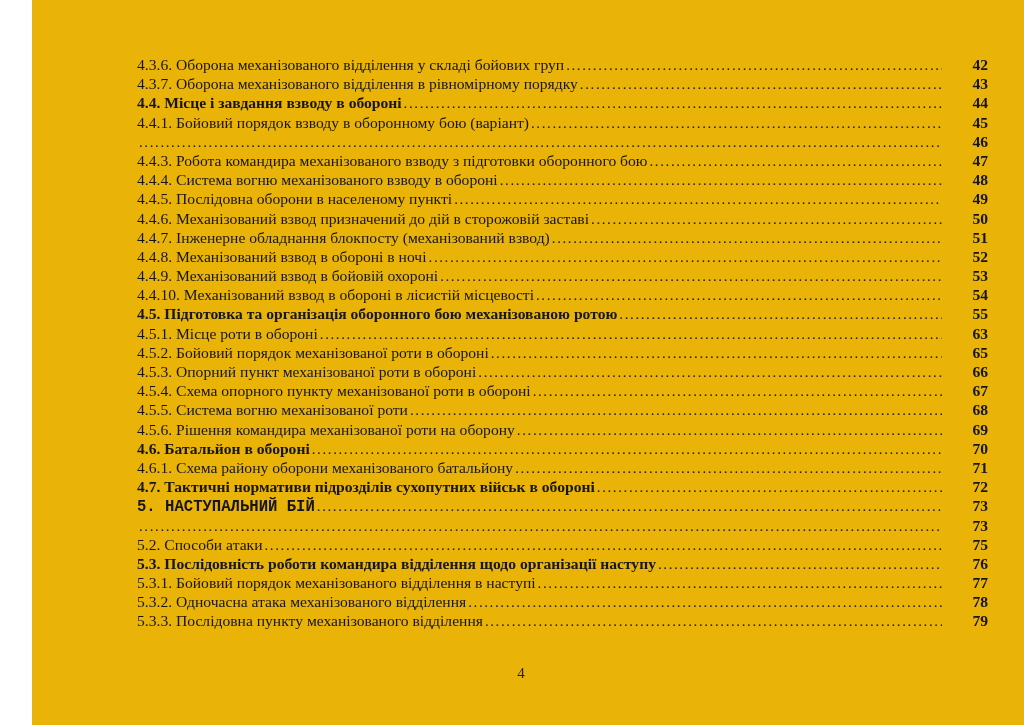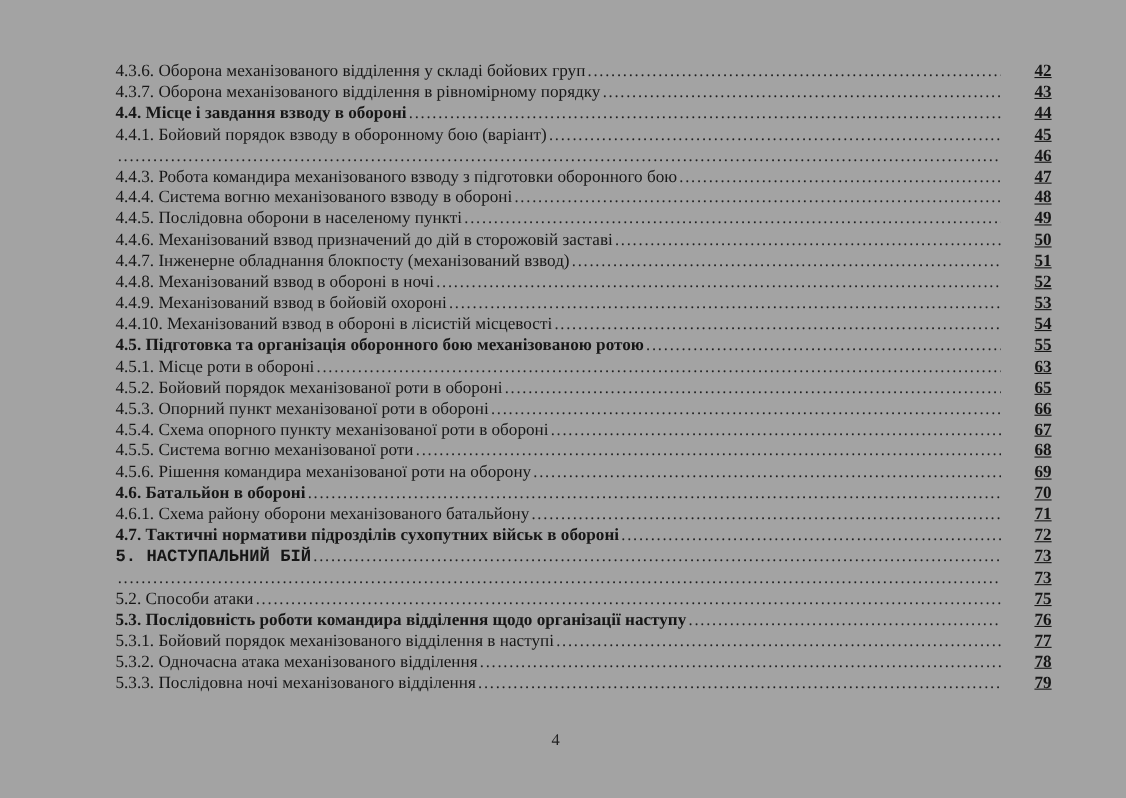--- a/index.html
+++ b/index.html
@@ -8,21 +8,22 @@
     height: 725px;
     background: #ffffff;
     position: relative;
     overflow: hidden;
     font-family: "Liberation Serif", "DejaVu Serif", serif;
     color: #161616;
   }
   .page {
     position: absolute;
     inset: 0;
-    background: #a3a3a3;
+    background: #eab308;
+    margin-left: 32px;
   }
   .toc {
     position: absolute;
     left: 105px;
     top: 55px;
     width: 851px;
   }
   .toc-row {
     display: flex;
     align-items: baseline;
@@ -39,21 +40,20 @@
     letter-spacing: 1.6px;
     font-size: 15px;
     color: #1d1d1d;
   }
   .toc-page {
     flex: 0 0 auto;
     width: 34px;
     margin-left: 12px;
     text-align: right;
     font-weight: bold;
-    text-decoration: underline;
   }
   .toc-row.section .toc-text { font-weight: bold; }
   .toc-row.chapter .toc-text { font-weight: bold; font-family: Liberation Mono, monospace; }
   .footer {
     position: absolute;
     left: 0;
     right: 14px;
     top: 665px;
     text-align: center;
     font-size: 15px;
@@ -202,21 +202,21 @@
         <span class="toc-text">5.3.1. Бойовий порядок механізованого відділення в наступі</span>
         <span class="toc-dots">................................................................................................................................................................................................................................................</span>
         <span class="toc-page">77</span>
       </div>
       <div class="toc-row sub">
         <span class="toc-text">5.3.2. Одночасна атака механізованого відділення</span>
         <span class="toc-dots">................................................................................................................................................................................................................................................</span>
         <span class="toc-page">78</span>
       </div>
       <div class="toc-row sub">
-        <span class="toc-text">5.3.3. Послідовна ночі механізованого відділення</span>
+        <span class="toc-text">5.3.3. Послідовна пункту механізованого відділення</span>
         <span class="toc-dots">................................................................................................................................................................................................................................................</span>
         <span class="toc-page">79</span>
       </div>
     </main>
   <div class="footer">
     <span>4</span>
   </div>
 </div>
 
 </body></html>

